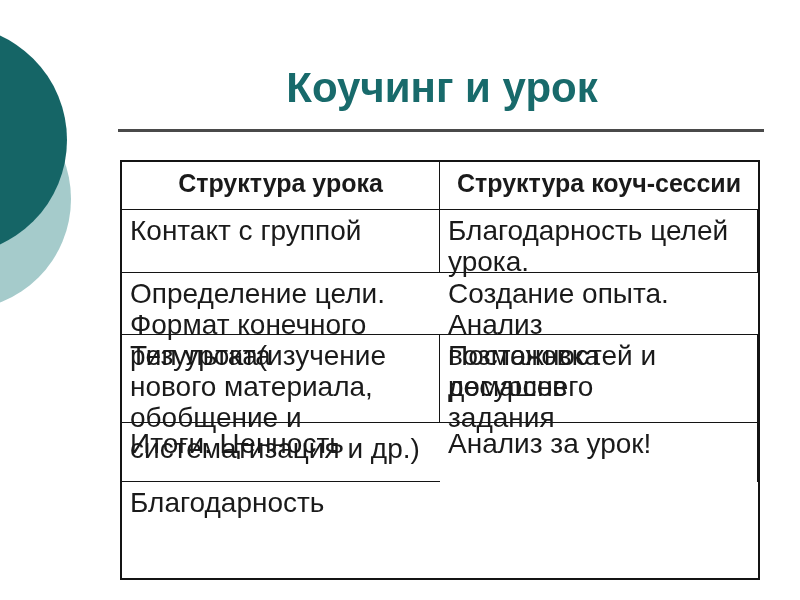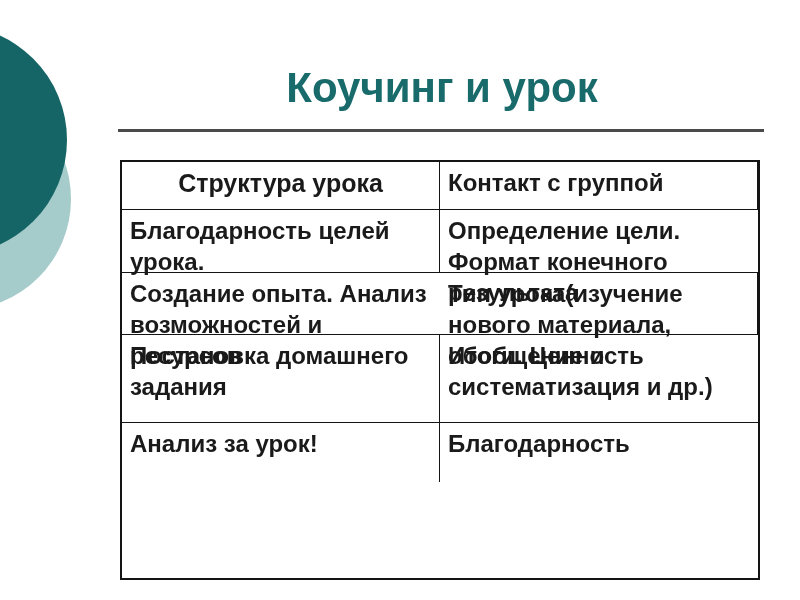--- a/index.html
+++ b/index.html
@@ -35,26 +35,25 @@
     background:var(--rule);
   }
   .comparison-table{
     position:absolute;left:120px;top:160px;width:640px;height:420px;
     border:2px solid var(--table_border);
     display:grid;
     grid-template-columns:1fr 1fr;
     grid-template-rows:48px 63px 62px 88px 59px 51px 1fr;
   }
   .cell{
-    font-size:24px;line-height:31px;
+    font-size:28px;line-height:31px;
     padding:5px 8px;
     white-space:pre-line;
     overflow:visible;
     border-bottom:1px solid var(--table_border);
-    font-weight:bold;
   }
   .cell.col-left{border-right:1px solid var(--table_border);}
   .cell.last-row{border-bottom:none;}
   .cell.header{
     font-weight:bold;
     font-size:25px;
     text-align:center;
     white-space:nowrap;
     padding-top:6px;
   }
@@ -63,20 +62,21 @@
 <body>
 
 <div class="circle circle-light"></div>
 <div class="circle circle-dark"></div>
 
 <h1 class="slide-title">Коучинг и урок</h1>
 <div class="title-rule"></div>
 
 <div class="comparison-table">
   <div class="cell header col-left">Структура урока</div>
+  <div class="cell header">Структура коуч-сессии</div>
 
   <div class="cell col-left">Контакт с группой</div>
 
   <div class="cell col-left">Благодарность целей
 урока.</div>
   <div class="cell">Определение цели.
 Формат конечного
 результата</div>
 
   <div class="cell">Создание опыта. Анализ

